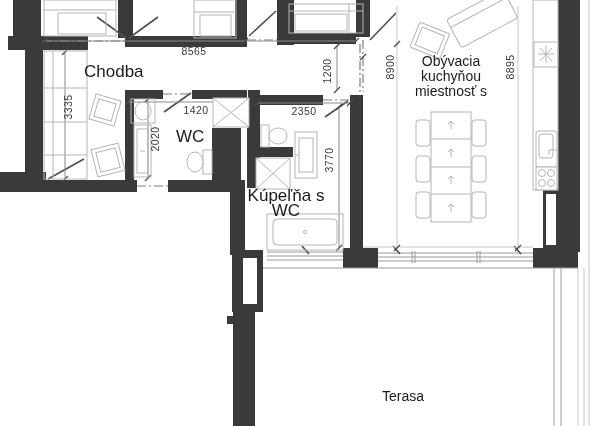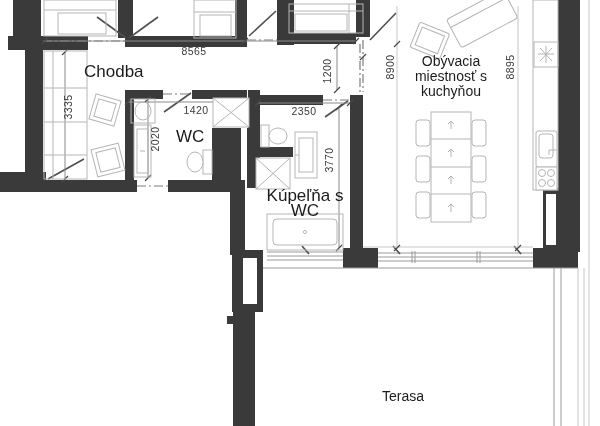--- a/index.html
+++ b/index.html
@@ -275,28 +275,28 @@
         <circle class="furn" cx="542" cy="173" r="3.5"></circle>
         <circle class="furn" cx="551" cy="173" r="3.5"></circle>
         <circle class="furn" cx="542" cy="183" r="3.5"></circle>
         <circle class="furn" cx="551" cy="183" r="3.5"></circle>
       </g>
     </g>
   </svg>
 
   <div class="lbl" style="left:84px;top:64px;">Chodba</div>
   <div class="lbl" style="left:176px;top:129px;">WC</div>
-  <div class="lbl center" style="left:264px;top:188px;width:82px;">
+  <div class="lbl center" style="left:245px;top:188px;width:82px;">
     <span style="display:block">Kúpeľňa s</span>
     <span style="display:block">WC</span>
   </div>
   <div class="lbl center big" style="left:404px;top:54px;width:94px;">
     <span style="display:block">Obývacia</span>
+    <span style="display:block">kuchyňou</span>
     <span style="display:block">miestnosť s</span>
-    <span style="display:block">kuchyňou</span>
   </div>
   <div class="lbl center big" style="left:372px;top:389px;width:62px;">Terasa</div>
 
   <div class="dim" style="left:173px;top:45px;">8565</div>
   <div class="dim v" style="left:47px;top:101px;">3335</div>
   <div class="dim" style="left:175px;top:104px;">1420</div>
   <div class="dim v" style="left:134px;top:133px;">2020</div>
   <div class="dim" style="left:283px;top:105px;text-align:center;">2350</div>
   <div class="dim v" style="left:308px;top:154px;">3770</div>
   <div class="dim v" style="left:306px;top:65px;">1200</div>

